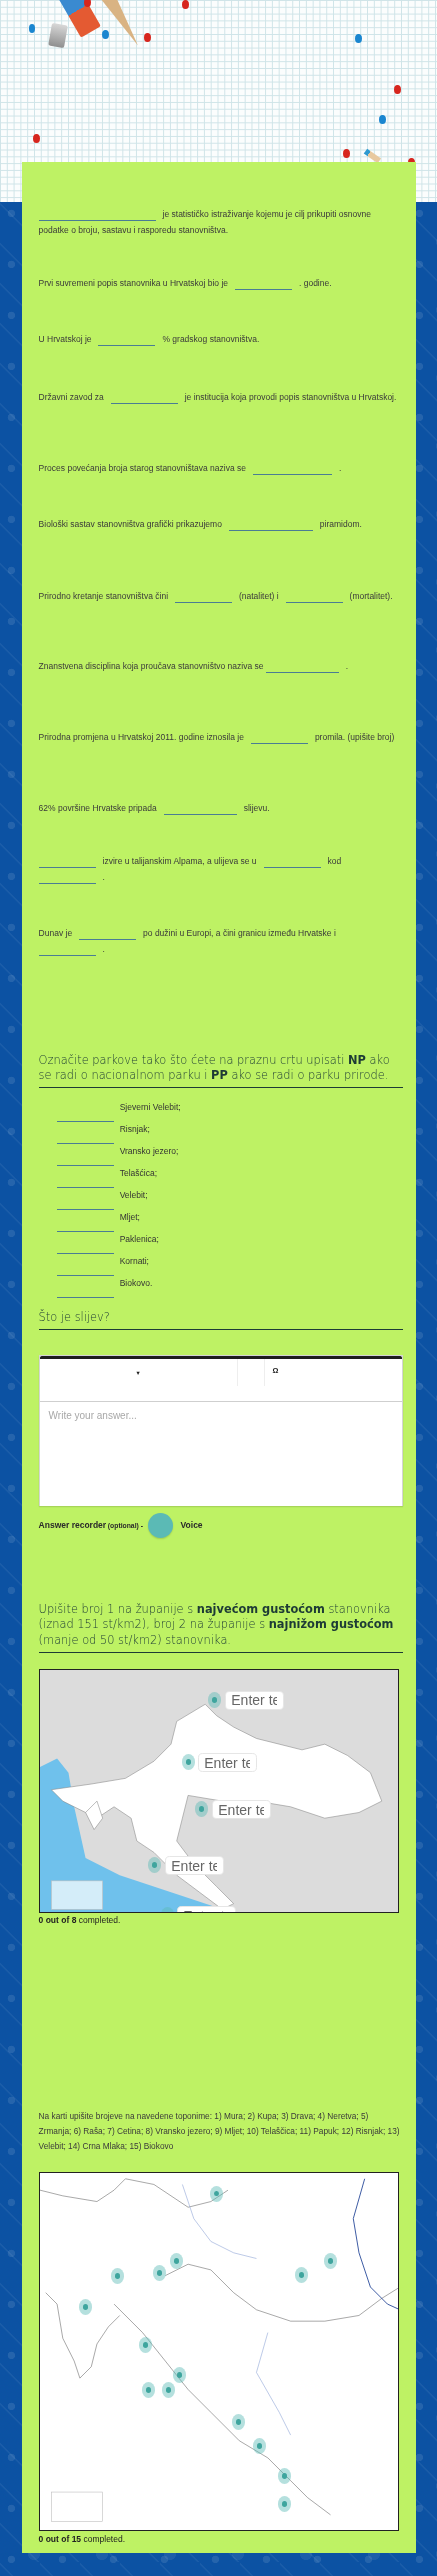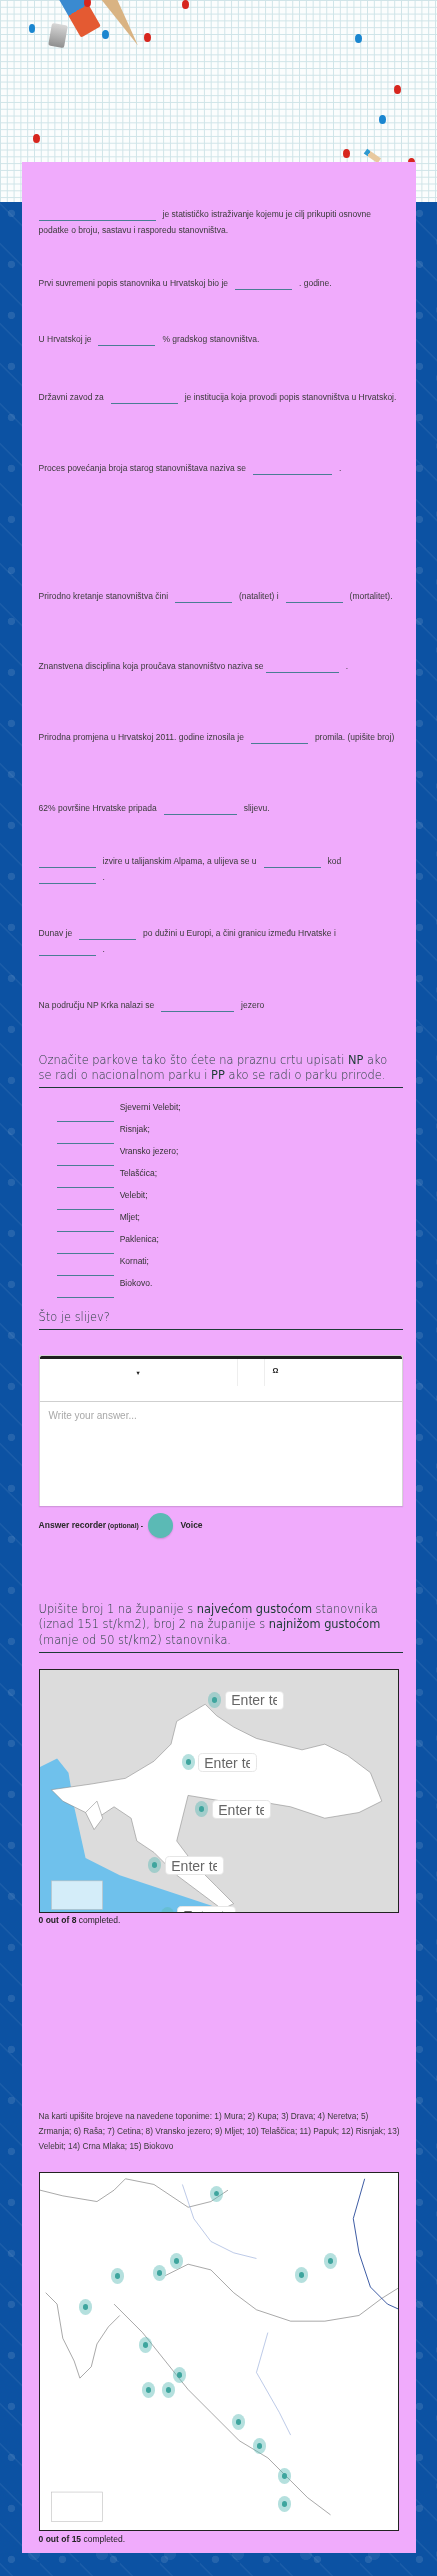--- a/index.html
+++ b/index.html
@@ -58,21 +58,21 @@
     text-align: center;
     font-family: "DejaVu Sans", sans-serif;
     font-weight: 300;
     font-size: 32px;
     line-height: 39px;
     color: #1d3b35;
     letter-spacing: -0.3px;
   }
   .card {
     position: absolute; left: 21.6px; top: 162px; width: 394px; height: 2391px;
-    background: #f0abfc;
+    background: #bef264;
     z-index: 2;
     padding: 0 27px;
   }
   .q {
     position: absolute; left: 17px; width: 364px;
     font-size: 8.5px; line-height: 16px; color: #3a3a3a;
   }
   .blank {
     display: inline-block;
     border: none;
@@ -84,21 +84,21 @@
     outline: none;
     font-size: 8px;
   }
   .blank.first { margin-left: 0; }
   .section-title {
     position: absolute; left: 17px; width: 364px;
     font-family: "DejaVu Sans", sans-serif;
     font-size: 11.4px; line-height: 15.4px; color: #1d3b35; font-weight: 300;
     padding-bottom: 3.4px; border-bottom: 0.9px solid #1d3b35;
   }
-  .section-title b { font-weight: 400; text-align: right; }
+  .section-title b { font-weight: 700; text-align: right; }
   .park-list { position: absolute; left: 32px; top: 939px; width: 364px; }
   .park-row { height: 22px; display: flex; align-items: flex-start; }
   .park-row .blank { width: 57px; margin: 8px 5.7px 0 3.4px; }
   .park-row span { font-size: 8.5px; line-height: 12.5px; padding-top: 0; }
   .editor {
     position: absolute; left: 17px; top: 1193px; width: 364px; height: 151px;
     border: 0.6px solid #d4d4d4; box-shadow: 0 0.6px 1.1px rgba(0,0,0,0.15);
     background: #fff;
   }
   .editor-top { height: 3.4px; background: #1e1e1e; border-radius: 1.7px 1.7px 0 0; }
@@ -186,20 +186,23 @@
   </div>
 
   <div class="q" style="top:227px">
     <span>Državni zavod za </span><input class="blank" style="width: 67px;"><span> je institucija koja provodi popis stanovništva u Hrvatskoj.</span>
   </div>
 
   <div class="q" style="top:298px">
     <span>Proces povećanja broja starog stanovništava naziva se </span><input class="blank" style="width: 79px;"><span> .</span>
   </div>
 
+  <div class="q" style="top:354px">
+    <span>Biološki sastav stanovništva grafički prikazujemo </span><input class="blank" style="width: 84px;"><span> piramidom.</span>
+  </div>
 
   <div class="q" style="top:426px">
     <span>Prirodno kretanje stanovništva čini </span><input class="blank" style="width: 57px;"><span> (natalitet) i </span><input class="blank" style="width: 57px;"><span> (mortalitet).</span>
   </div>
 
   <div class="q" style="top:496px">
     <span>Znanstvena disciplina koja proučava stanovništvo naziva se </span><input class="blank first" style="width: 73px;"><span> .</span>
   </div>
 
   <div class="q" style="top:567px">
@@ -211,23 +214,20 @@
   </div>
 
   <div class="q" style="top:691px">
     <input class="blank first" style="width: 57px;"><span> izvire u talijanskim Alpama, a ulijeva se u </span><input class="blank" style="width: 57px;"><span> kod </span><br><input class="blank first" style="width: 57px;"><span> .</span>
   </div>
 
   <div class="q" style="top:763px">
     <span>Dunav je </span><input class="blank" style="width: 57px;"><span> po dužini u Europi, a čini granicu između Hrvatske i </span><br><input class="blank first" style="width: 57px;"><span> .</span>
   </div>
 
-  <div class="q" style="top:835px">
-    <span>Na području NP Krka nalazi se </span><input class="blank" style="width: 73px;"><span> jezero</span>
-  </div>
 
   <h2 class="section-title" style="top:891px">
     <span>Označite parkove tako što ćete na praznu crtu upisati </span><b>NP</b><span> ako se radi o nacionalnom parku i </span><b>PP</b><span> ako se radi o parku prirode.</span>
   </h2>
   <div class="park-list">
     <div class="park-row">
         <input class="blank" style="">
         <span>Sjeverni Velebit;</span>
       </div>
     <div class="park-row">

